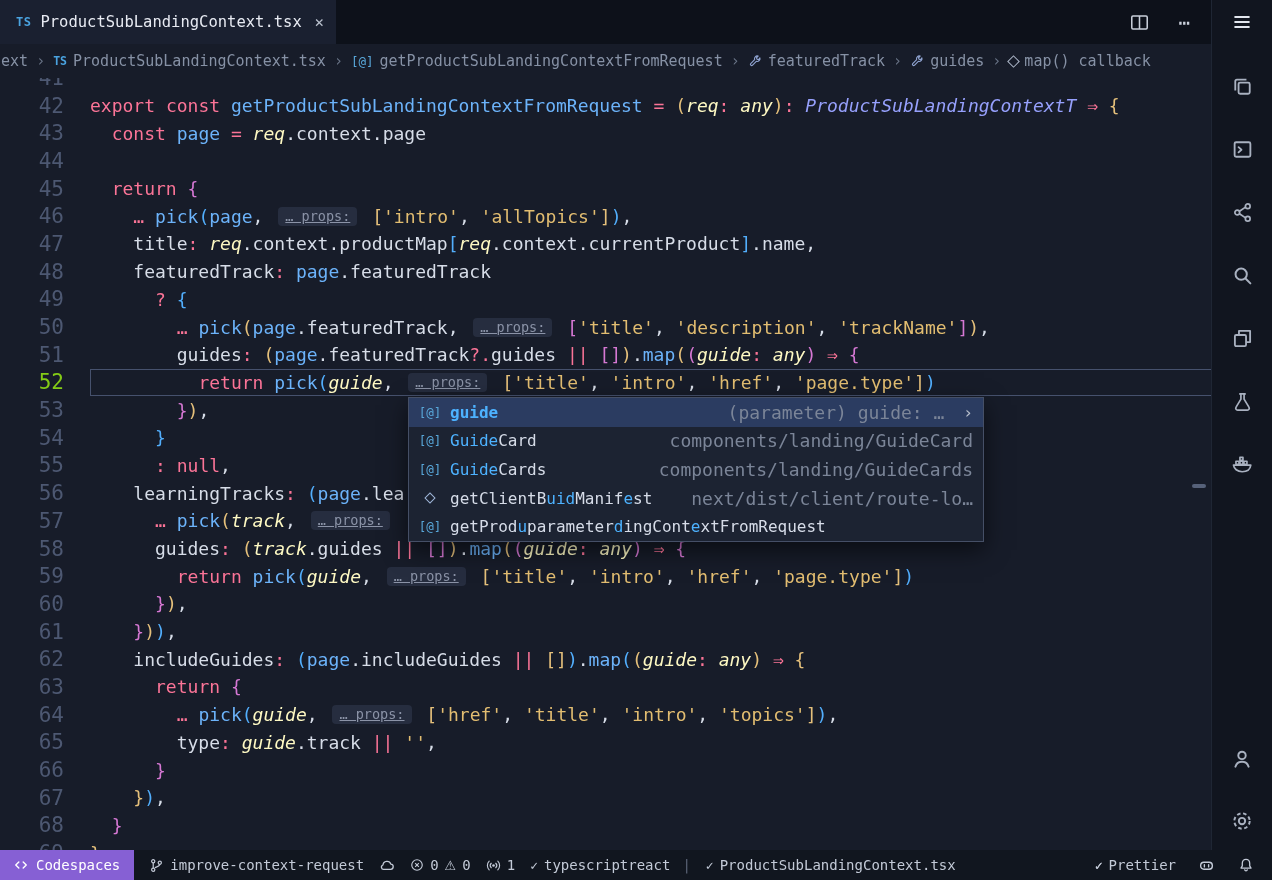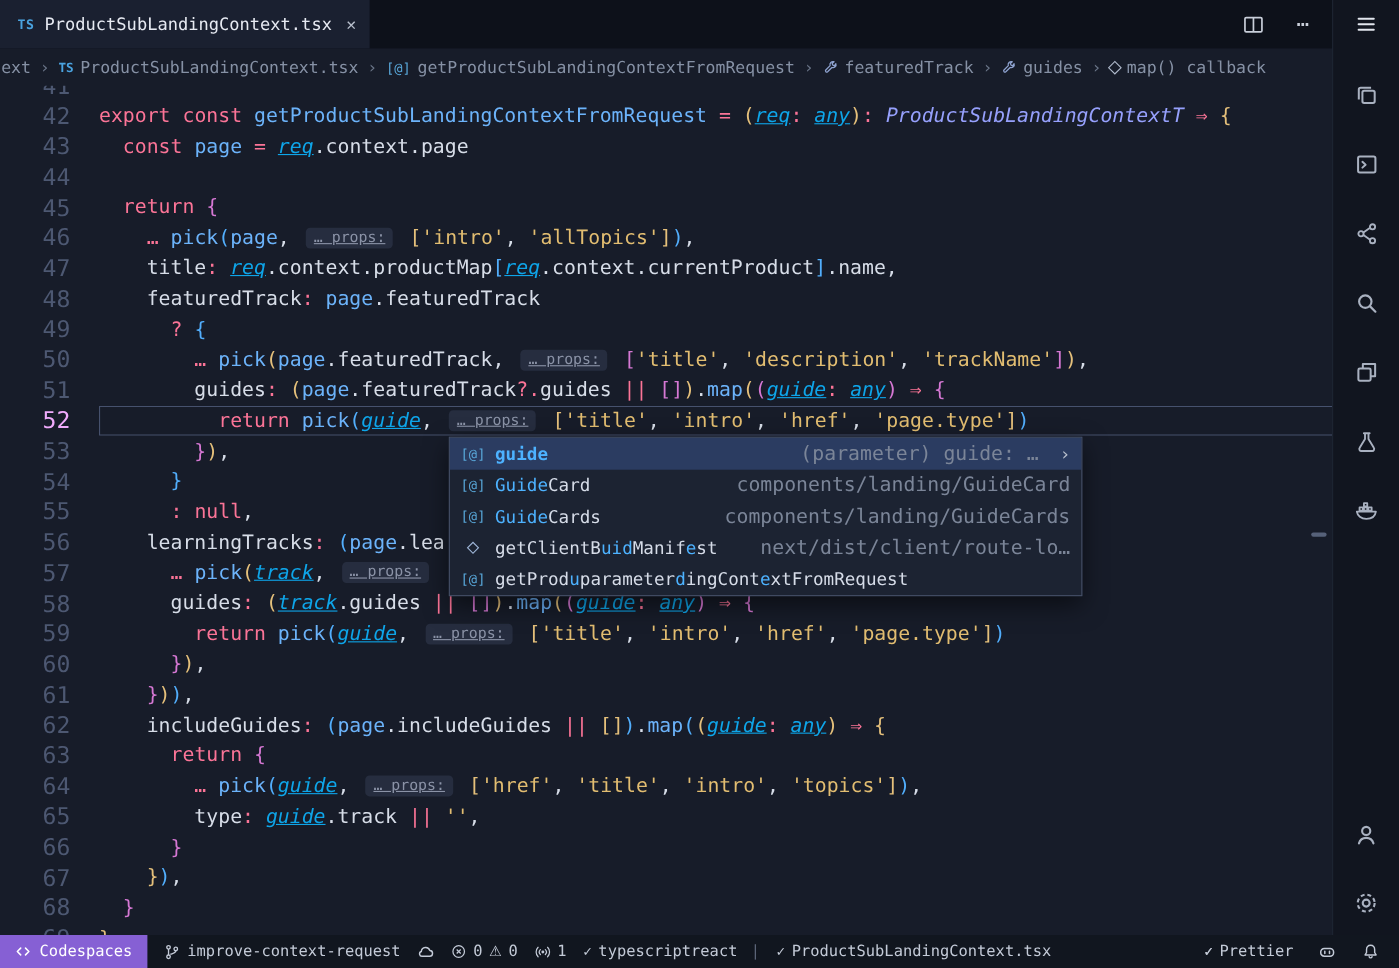--- a/index.html
+++ b/index.html
@@ -28,25 +28,25 @@
   .cube{width:9px;height:9px;border:1.5px solid #aeb8ca;transform:rotate(45deg);box-sizing:border-box;}
   .wrench{color:#8fa3d0;}
 
   
   .editor{position:absolute;top:78px;left:0;right:60px;bottom:30px;overflow:hidden;}
   .code-lines{margin-top:-14px;}
   .code-line{display:flex;height:27.7px;align-items:center;font-size:18px;white-space:pre;}
   .ln{flex:none;width:90px;text-align:right;padding-right:26px;box-sizing:border-box;color:#4d5872;font-size:21px;}
   .code{flex:1;height:100%;display:flex;align-items:center;white-space:pre;}
   .current .code{box-shadow:inset 0 0 0 1px #46516d;}
-  .current .ln{color:#f0abfc;}
+  .current .ln{color:#84cc16;}
 
   .tk-kw,.tk-op{color:#fb7497;}
   .tk-fn,.tk-vr{color:#6cb3fa;}
-  .tk-it{color:#0ea5e9;font-style:italic;text-decoration:underline;}
+  .tk-it{color:#fef9c3;font-style:italic;}
   .tk-ty{color:#96a0fc;font-style:italic;}
   .tk-st{color:#e2bd71;}
   .tk-b1{color:#e5c07b;}
   .tk-b2{color:#d678d4;}
   .tk-b3{color:#52aefc;}
   .tk-t{color:#d7dde8;}
   .tk-h{background:#262d3f;color:#8b93a7;border-radius:4px;padding:0 7px;font-size:13.5px;margin:0 4px;line-height:19px;display:inline-block;font-style:normal;text-decoration:underline;}
 
   
   .suggest{position:absolute;left:408px;top:397px;width:576px;background:#1c2332;border:1px solid #454f66;box-shadow:0 8px 22px rgba(0,0,0,.55);z-index:9;box-sizing:border-box;}

